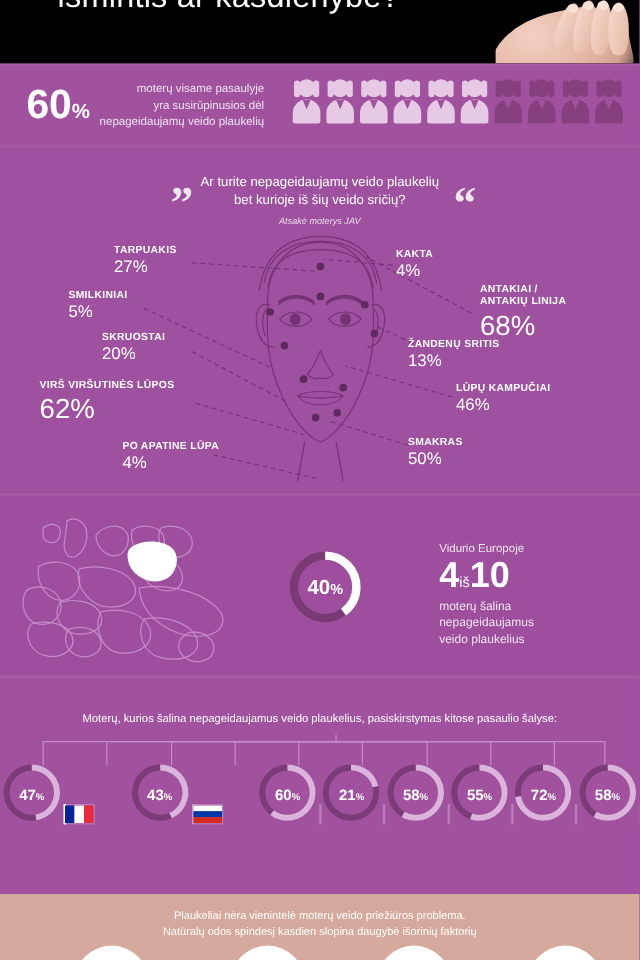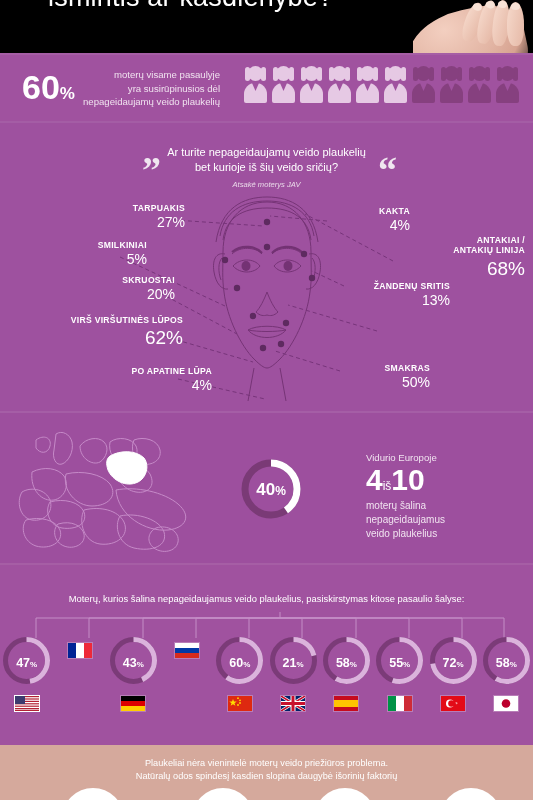--- a/index.html
+++ b/index.html
@@ -81,41 +81,41 @@
   .sec-face { position:absolute; left:0; top:121px; width:533px; height:290px; background:#9e519f; }
 
   .quote-wrap { position:absolute; left:0; top:145px; width:533px; text-align:center; }
   .quote-line { font-size:11px; color:#fff; line-height:1.35; font-weight:400;}
   .qmark { position:absolute; font-size:38px; color:#f0e6f0; font-weight:700; line-height:1; font-family:"Liberation Serif",serif;}
   .qm-l { left:142px; top:6px; }
   .qm-r { left:378px; top:6px; }
   .quote-attrib { margin-top:5px; font-size:7.6px; font-style:italic; color:#ead9e9; }
 
   .face-svg { position:absolute; left:196px; top:196px; }
-  .lbl { position:absolute; color:#fff; text-align:right; }
+  .lbl { position:absolute; color:#fff; text-align:left; }
   .lbl .nm { font-size:8.6px; font-weight:700; letter-spacing:.3px; line-height:1.2; white-space:nowrap; }
   .lbl .vl { font-size:14px; font-weight:400; line-height:1.25; margin-top:1px; }
-  .lbl .vl.big { font-size:19px; }
+  .lbl .vl.big { font-size:23px; }
 
   
   .sec-eu { position:absolute; left:0; top:411px; width:533px; height:152px; background:#9d4f9e; }
   .eu-map { position:absolute; left:6px; top:428px; }
   .donut-eu { position:absolute; left:237px; top:455px; }
   .eu-txt { position:absolute; left:366px; top:452px; color:#fff; }
   .eu-t1 { font-size:9.6px; color:#f1e3f0; }
   .eu-big { font-size:30px; font-weight:700; line-height:1.05; margin-top:1px; }
   .eu-big .is { font-size:12px; font-weight:400; }
   .eu-t2 { font-size:10px; line-height:1.42; margin-top:3px; color:#f1e3f0;}
 
   
   .sec-ct { position:absolute; left:0; top:563px; width:533px; height:182px; background:#a0529f; }
   .ct-title { position:absolute; left:0; top:593px; width:533px; text-align:center; font-size:9.4px; color:#fff; }
   .ct-tree { position:absolute; left:0; top:612px; }
   .ct-row { position:absolute; left:0; top:634px; width:533px; display:flex; }
-  .ct-item { width:53.3px; display:flex; flex-direction:column; align-items:center; }
+  .ct-item { width:53.3px; display:flex; flex-direction:row; align-items:flex-end; }
   .ct-val { position:absolute; width:100%; text-align:center; top:22px; font-size:12.5px; font-weight:700; color:#fff; }
   .ct-val .s { font-size:8px; font-weight:700; }
   .ct-ring { position:relative; width:53px; height:53px; }
   .flag { margin-top:8px; width:26px; height:17px; position:relative; border:1px solid rgba(255,255,255,.25); }
   .flag::before { content:""; position:absolute; left:50%; top:-4px; width:1px; height:4px; background:rgba(255,255,255,.45); }
 
   
   .sec-ft { position:absolute; left:0; top:745px; width:533px; height:55px; background:#d5a99c; }
   .ft-txt { position:absolute; left:0; top:757px; width:533px; text-align:center; font-size:9.2px; line-height:1.45; color:#fff; }
   .ft-circ { position:absolute; top:788px; width:62px; height:62px; border-radius:50%; background:#fff; }
@@ -327,20 +327,24 @@
   </div>
   <div class="lbl" style="left:400px;top:235px;width:125px">
     <div class="nm">ANTAKIAI /</div>
     <div class="nm">ANTAKIŲ LINIJA</div>
     <div class="vl big">68%</div>
   </div>
   <div class="lbl" style="left:340px;top:281px;width:110px">
     <div class="nm">ŽANDENŲ SRITIS</div>
     <div class="vl">13%</div>
   </div>
+  <div class="lbl" style="left:380px;top:318px;width:120px">
+    <div class="nm">LŪPŲ KAMPUČIAI</div>
+    <div class="vl">46%</div>
+  </div>
   <div class="lbl" style="left:340px;top:363px;width:90px">
     <div class="nm">SMAKRAS</div>
     <div class="vl">50%</div>
   </div>
 
   <div class="sec-eu">
     <div class="sep-line" style="top:0;background:rgba(255,255,255,.09)"></div>
   </div>
 
   <svg class="eu-map" width="210" height="135" viewBox="0 0 210 135">

